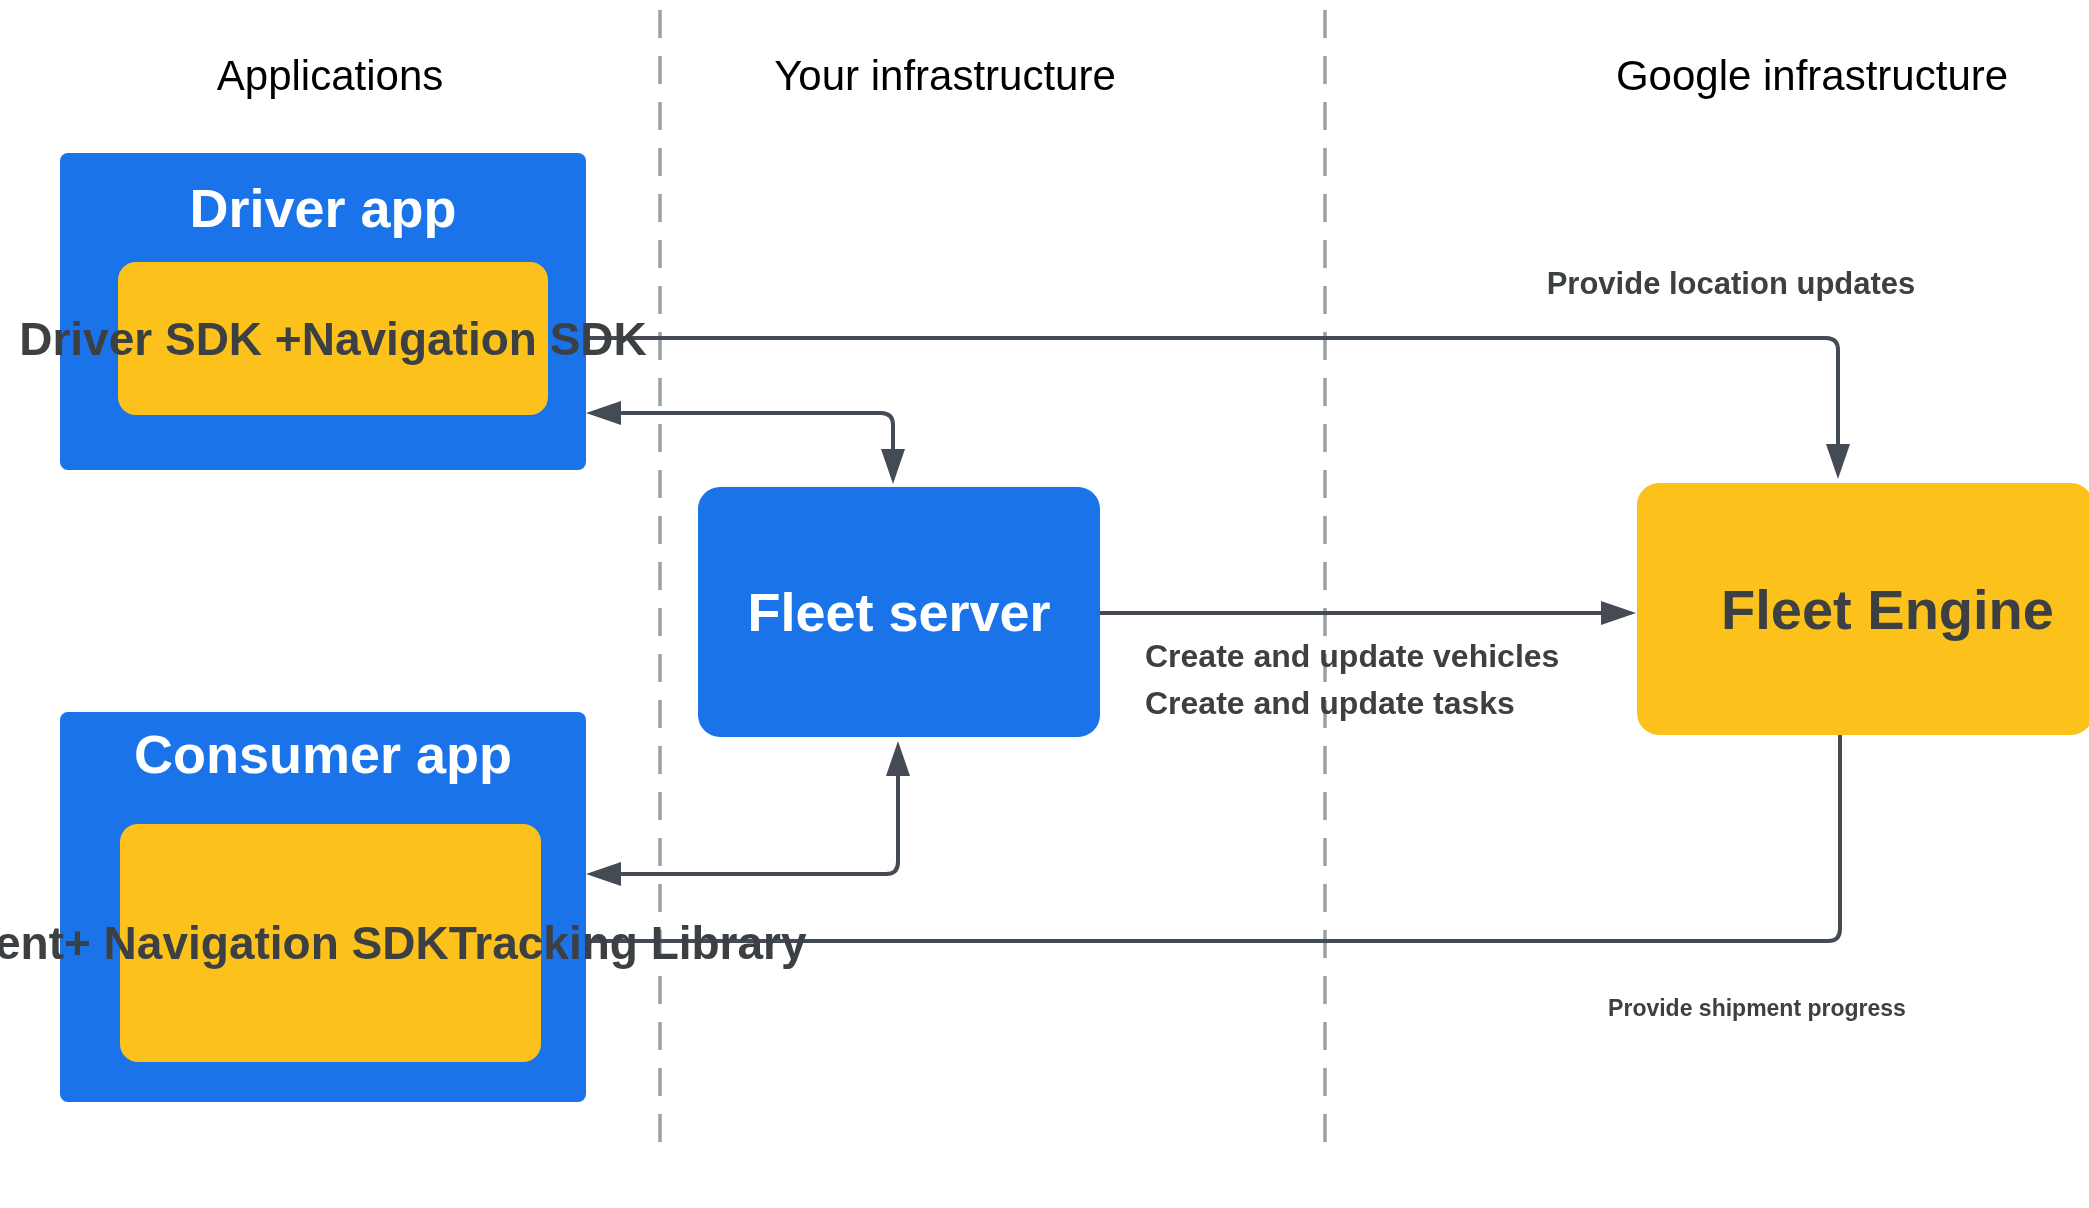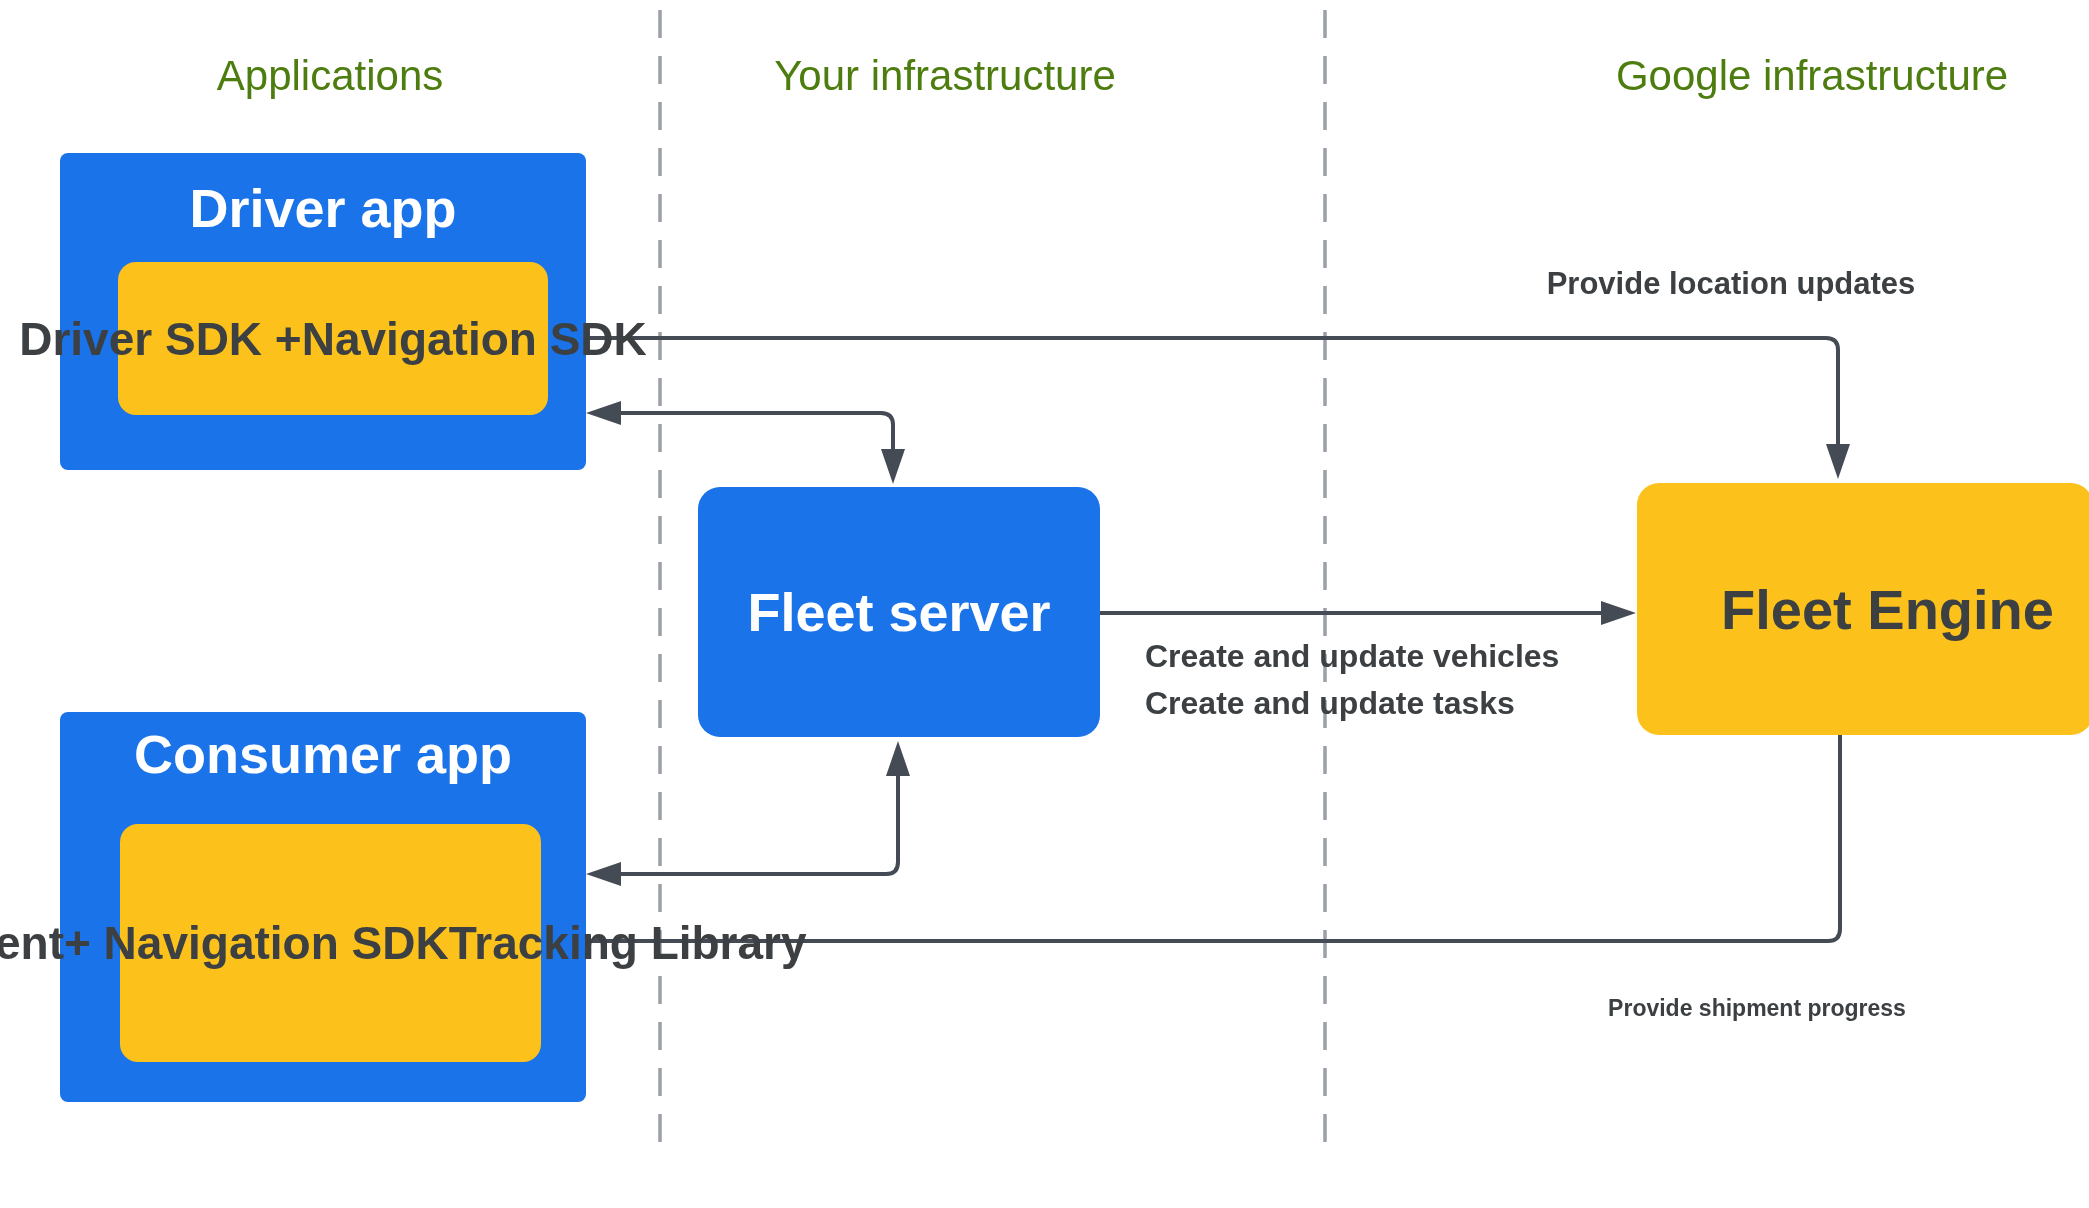--- a/index.html
+++ b/index.html
@@ -16,21 +16,21 @@
     position: absolute;
     left: 0; top: 0;
     width: 2089px; height: 1208px;
   }
   .lane-header {
     position: absolute;
     top: 52px;
     transform: translateX(-50%);
     font-size: 42px;
     font-weight: 400;
-    color: #4d7c0f;
+    color: #000000;
     white-space: nowrap;
     text-align: right;
   }
   .hdr-applications { left: 330px; }
   .hdr-your-infra   { left: 945px; }
   .hdr-google-infra { left: 1812px; }
 
   .blue-box {
     position: absolute;
     background: #1a73e8;

